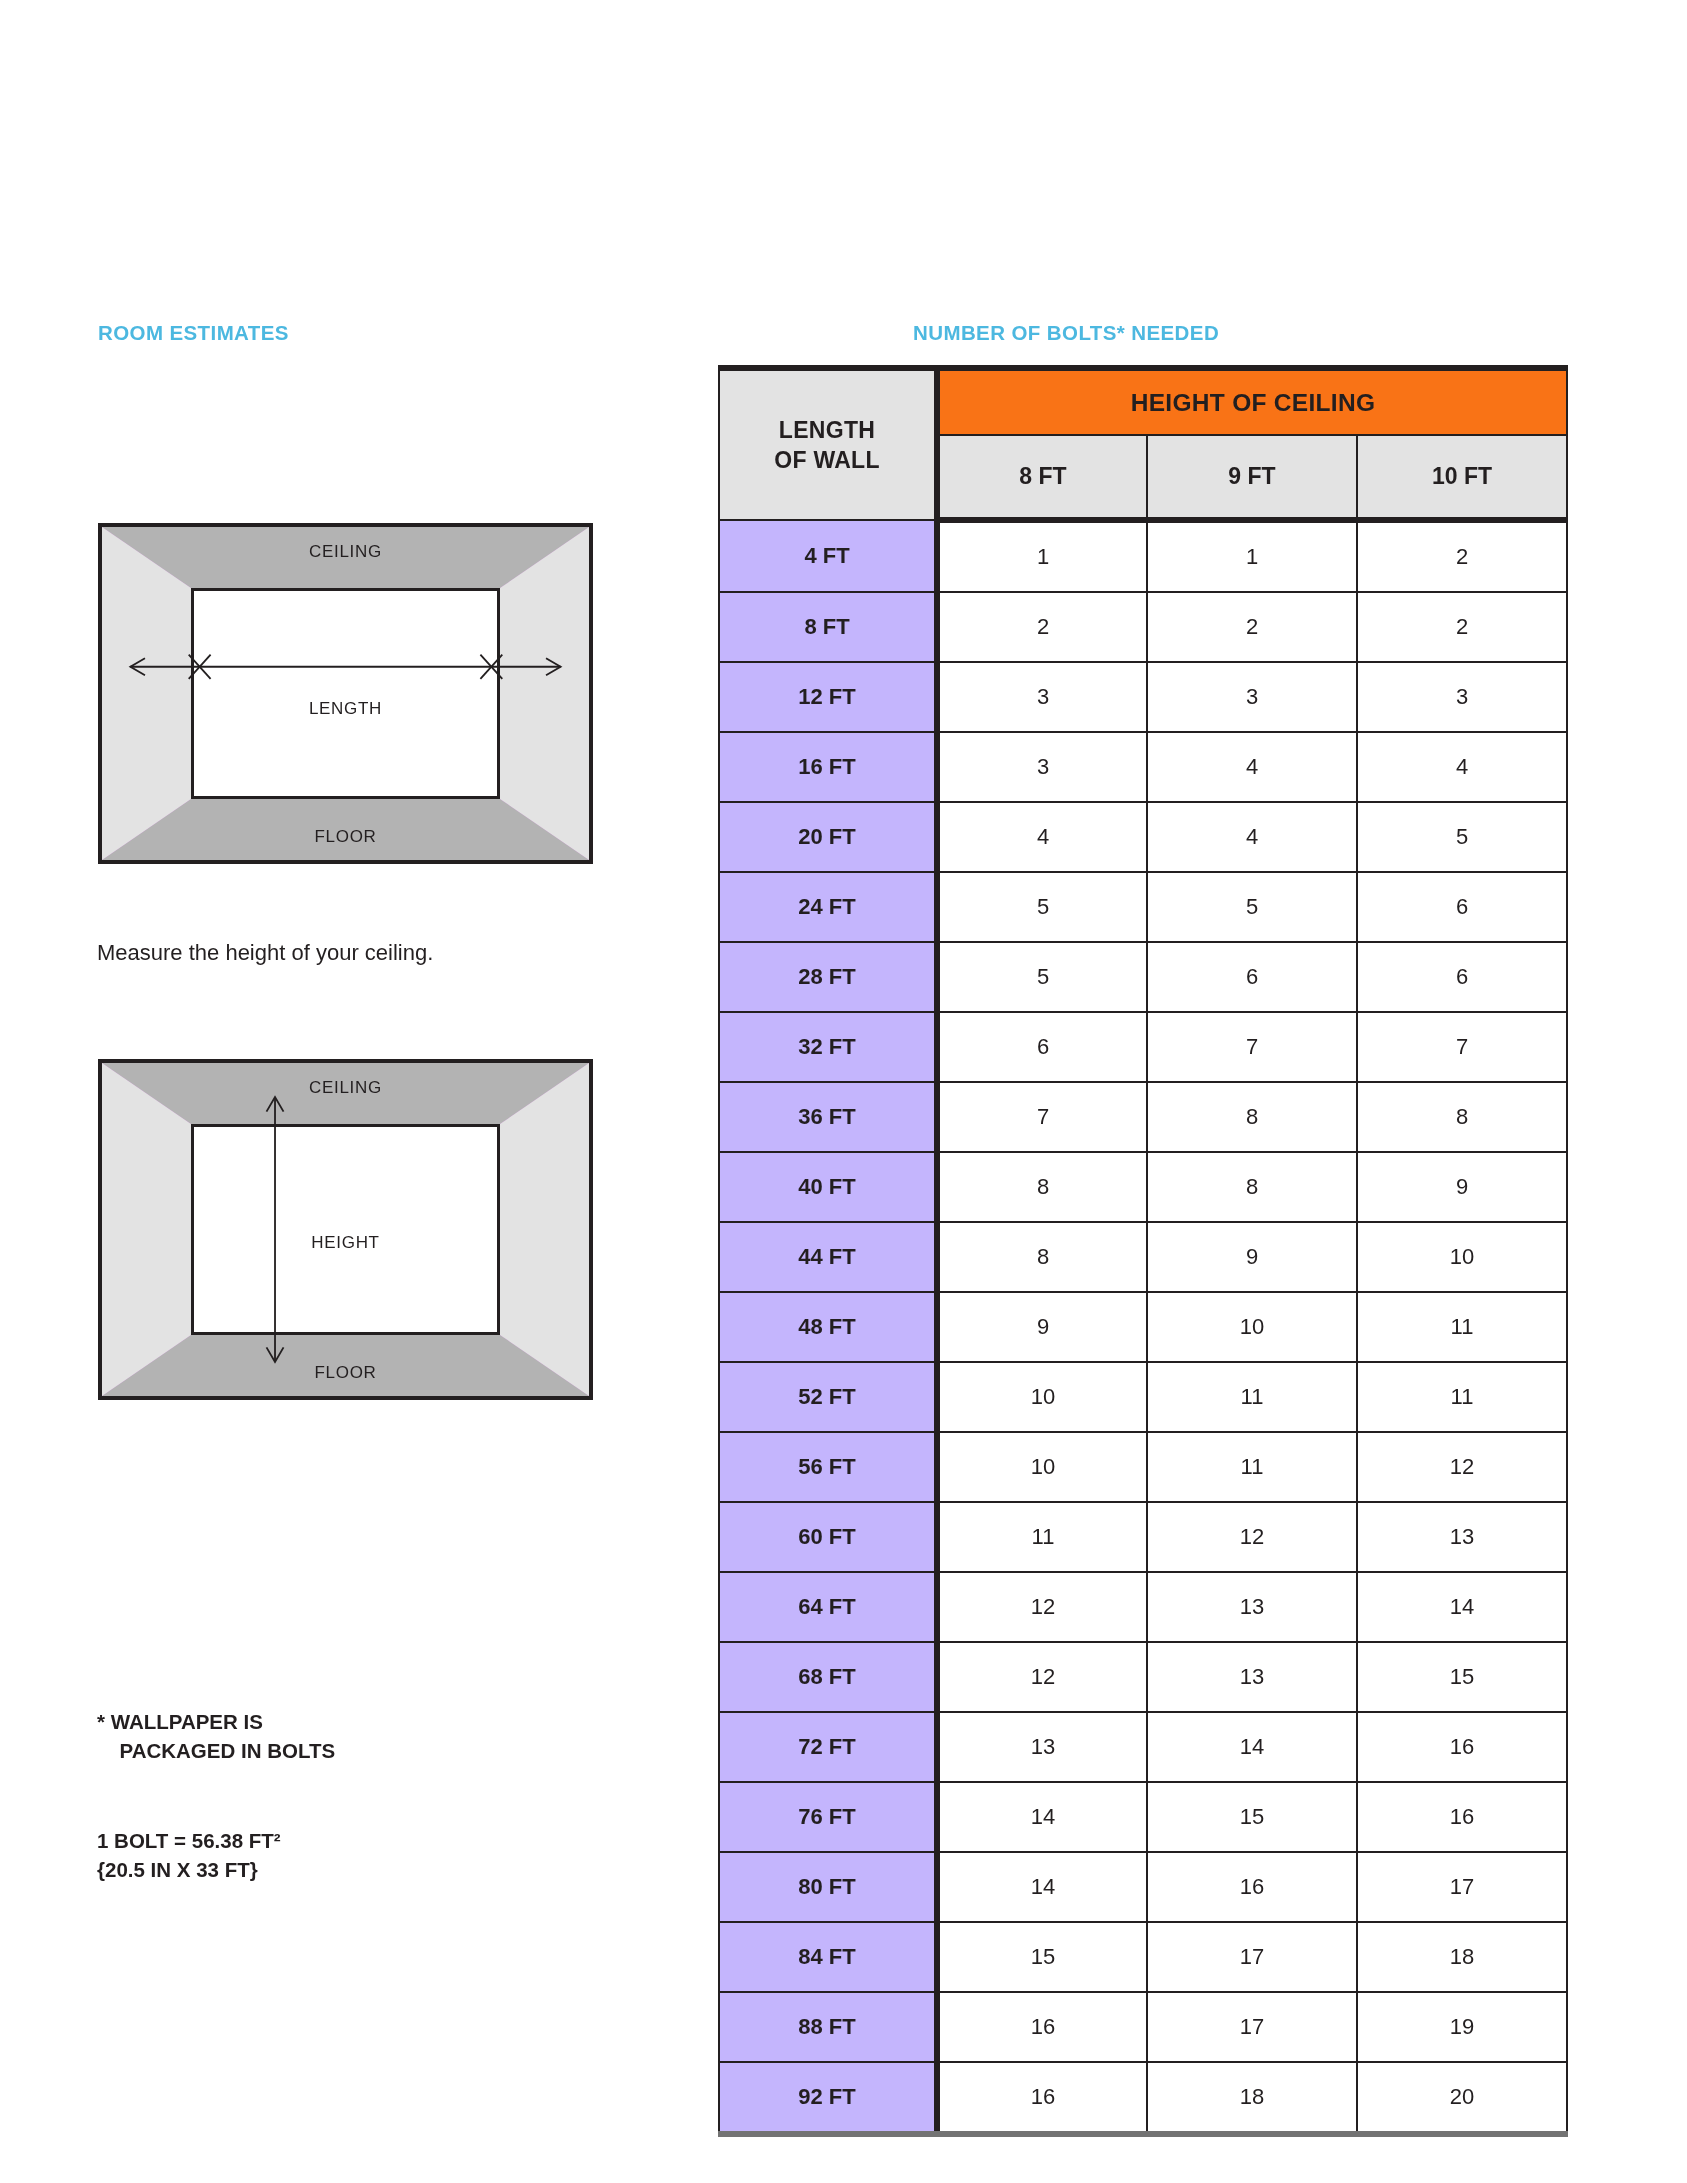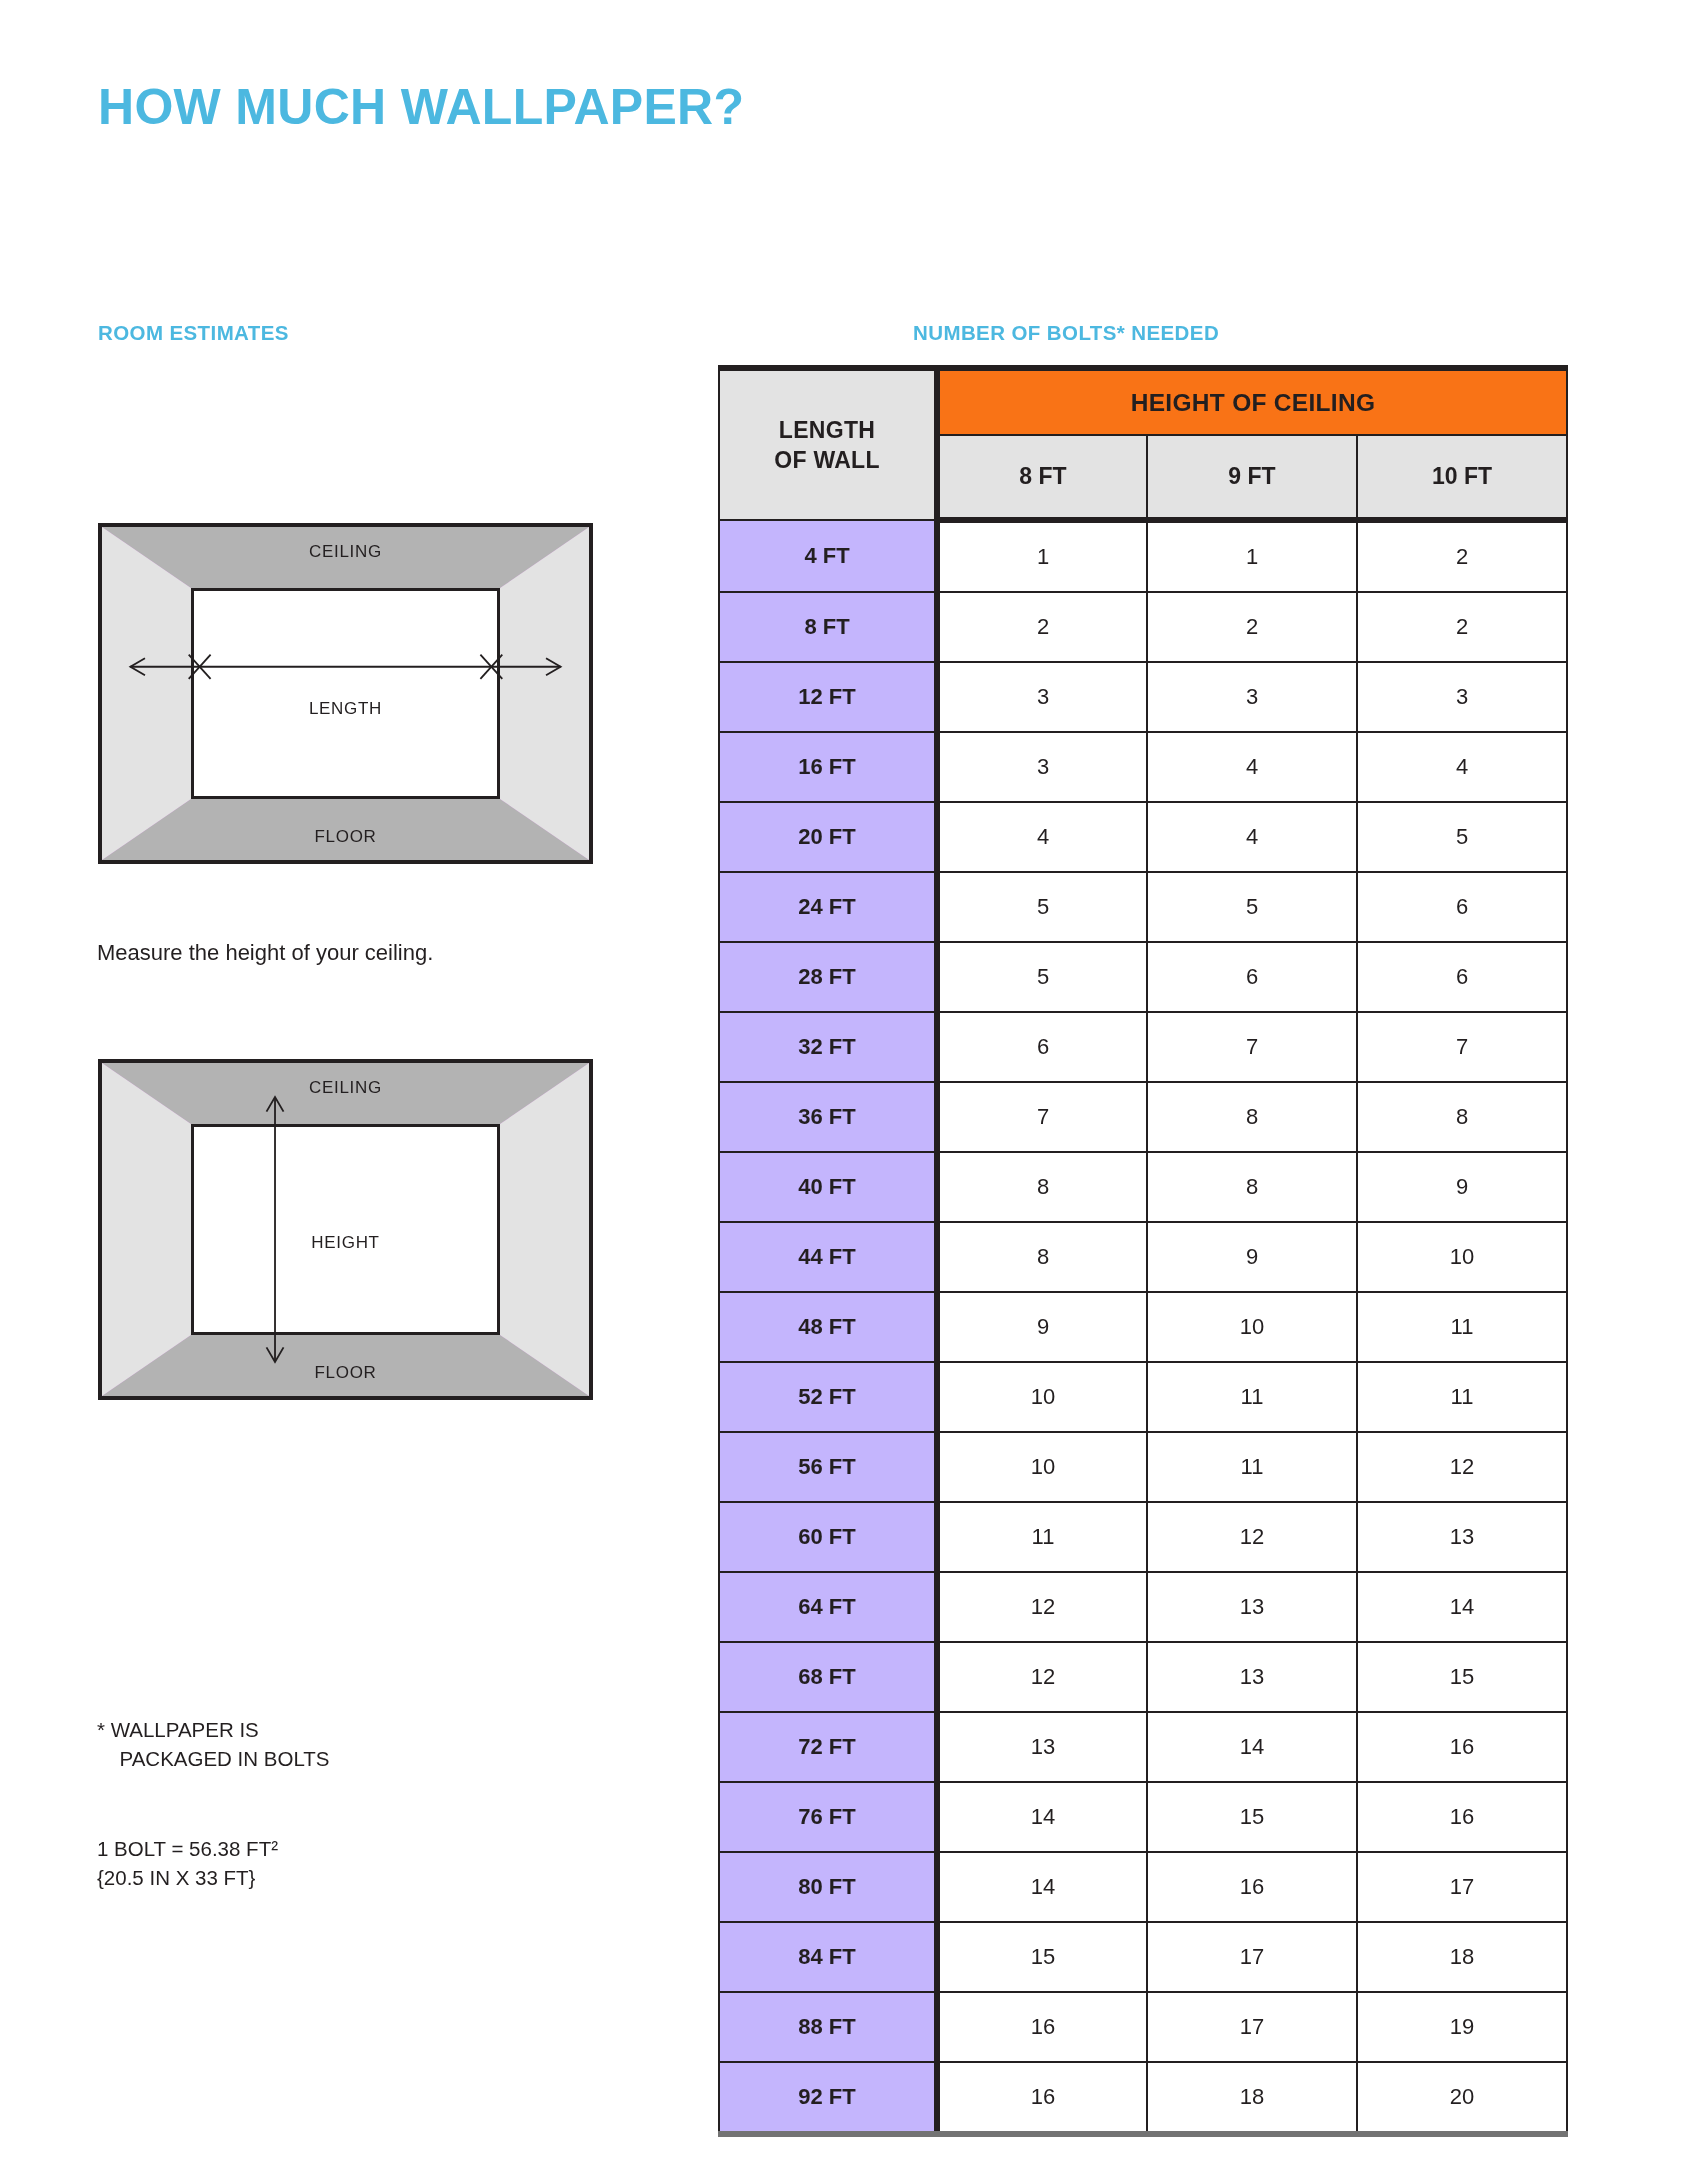--- a/index.html
+++ b/index.html
@@ -50,24 +50,23 @@
     color: #231f20;
     width: 463px;
   }
   #para-1 { left: 97px; top: 397px; }
   #para-2 { left: 97px; top: 938px; }
   #para-3 { left: 97px; top: 1477px; }
 
   .note-block {
     position: absolute;
     font-size: 20.5px;
-    font-weight: normal;
+    font-weight: bold;
     line-height: 29px;
     color: #231f20;
-    margin-top: 8px;
   }
   #note-bolts { left: 97px; top: 1707px; }
   #note-bolts .indent { padding-left: 22.5px; display: block; }
   #note-size { left: 97px; top: 1826px; }
 
   
   .room {
     position: absolute;
     width: 495px;
     height: 341px;
@@ -221,21 +220,20 @@
   tr.last-row .cell-val {
     border-bottom: 6px solid #737373;
     text-align: center;
   }
 </style>
 </head>
 <body>
 
 <div class="page">
 
-  <div class="title">HOW MUCH WALLPAPER?</div>
 
   <div class="section-heading" id="room-estimates-heading">ROOM ESTIMATES</div>
 
 
   <div class="room" id="room-length">
     <div class="face face-left"></div>
     <div class="face face-right"></div>
     <div class="face face-ceiling">
       <div class="face-label label-ceiling">CEILING</div>
     </div>

